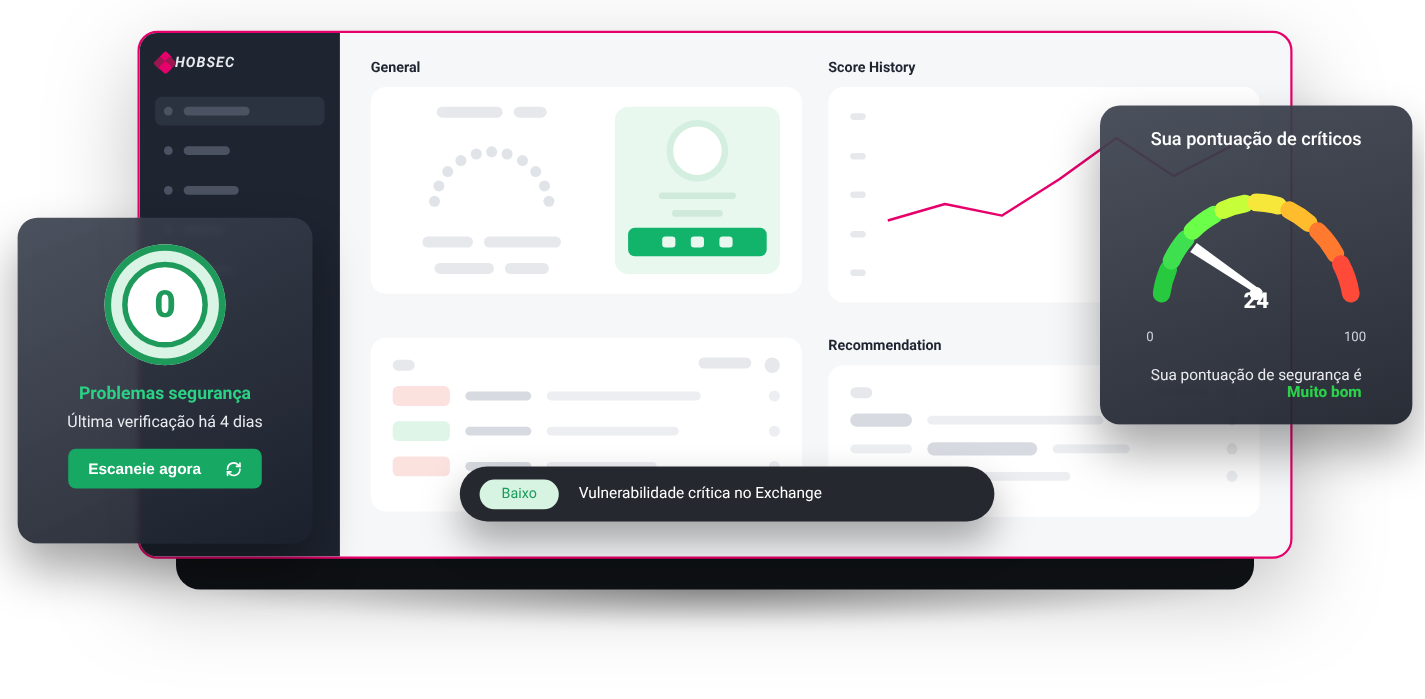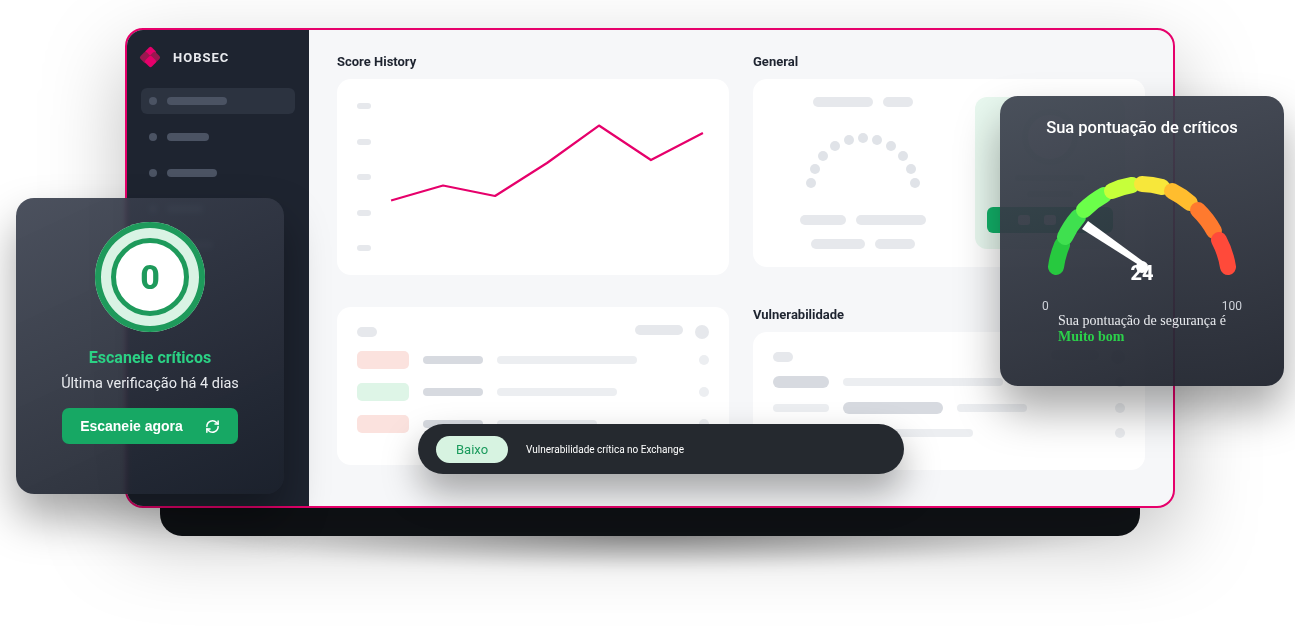--- a/index.html
+++ b/index.html
@@ -27,22 +27,23 @@
   }
 
   .sidebar {
     position: absolute;
     left: 0; top: 0; bottom: 0;
     width: 182px;
     background: #1e2430;
     padding: 18px 14px;
   }
   .brand {
-    display: flex; align-items: center; gap: 14px;
+    display: flex; align-items: center; gap: 0;
     margin-bottom: 22px;
+    font-style: italic;
   }
   .brand-icon {
     width: 18px; height: 18px;
     position: relative;
   }
   .brand-icon::before, .brand-icon::after {
     content: ""; position: absolute; width: 9px; height: 9px; border-radius: 2px;
   }
   .brand-icon::before { left: 4.5px; top: 0; background: #e6006b; transform: rotate(45deg); }
   .brand-icon::after  { left: 4.5px; top: 9px; background: #e6006b; transform: rotate(45deg); }
@@ -175,39 +176,39 @@
     display:flex; align-items:center;
     padding: 0 18px; gap: 18px;
     box-shadow: 0 18px 36px rgba(0,0,0,0.35);
     color:#fff;
   }
   .toast-badge {
     background:#d7f3e1; color:#1a9a5c;
     font-weight:400; font-size:13px;
     padding:6px 20px; border-radius:18px;
   }
-  .toast-text { font-size:10px; }
+  .toast-text { font-size:14px; }
 
   
   .float-score {
     position:absolute;
     left: 1000px; top: 96px;
     width: 284px; height: 290px;
     border-radius: 18px;
     background: linear-gradient(160deg, rgba(64,70,82,0.94), rgba(30,34,44,0.95));
     box-shadow: 0 24px 44px rgba(0,0,0,0.35);
     color:#fff;
     display:flex; flex-direction:column; align-items:center;
     padding: 22px 18px 18px;
   }
   .score-title { font-size:16.5px; font-weight:500; margin-bottom:18px; text-align:center; }
   .gauge2 { width: 220px; height: 130px; position:relative; margin-bottom:20px;}
   .gauge-labels { width: 200px; display:flex; justify-content:space-between; font-size:12px; color:#cfd3da; margin-top:-6px;}
   .gauge-mid { position:absolute; left:50%; transform:translateX(-50%); bottom:0; font-size:20px; font-weight:800;}
-  .score-sub { font-size:14px; color:#e9ebef; text-align:left;font-family:Liberation Serif, serif;}
+  .score-sub { font-size:14px; color:#e9ebef; margin-top:20px; text-align:right;}
   .score-good { color:#2bd14a; font-weight:800; }
 
   
   .device-shadow {
     position:absolute;
     left: 170px; top: 490px;
     width: 960px; height: 80px;
     border-radius: 40px;
     background: radial-gradient(ellipse at center, rgba(0,0,0,0.45), rgba(0,0,0,0) 70%);
     filter: blur(6px);
@@ -252,38 +253,20 @@
       <span class="nav-dot"></span>
       <span class="nav-bar" style="width:36px"></span>
     </div>
     <div class="nav-item">
       <span class="nav-dot"></span>
       <span class="nav-bar" style="width:46px"></span>
     </div>
   </aside>
 
   <main class="content">
-
-    <section>
-      <div class="section-title">Score History</div>
-      <div class="card">
-        <div class="chart-wrap">
-          <div class="y-ticks">
-            <div></div>
-              <div></div>
-              <div></div>
-              <div></div>
-              <div></div>
-          </div>
-          <svg class="chart" id="score-chart" viewBox="0 0 320 160" preserveAspectRatio="none">
-              <path d="M6 102.2 L57.333333333333336 87.4 L108.66666666666667 97.75999999999999 L160 65.2 L211.33333333333334 28.200000000000003 L262.6666666666667 62.239999999999995 L314 35.599999999999994 " fill="none" stroke="#e6006b" stroke-width="2.2" stroke-linejoin="round"></path>
-            </svg>
-        </div>
-      </div>
-    </section>
 
     <section>
       <div class="section-title">General</div>
       <div class="card">
         <div class="general-inner">
           <div class="gen-left">
             <div class="gen-hdr">
               <span class="pill" style="width:60px"></span>
               <span class="pill" style="width:30px"></span>
             </div>
@@ -321,20 +304,38 @@
               <span></span>
                 <span></span>
                 <span></span>
             </div>
           </div>
         </div>
       </div>
     </section>
 
     <section>
+      <div class="section-title">Score History</div>
+      <div class="card">
+        <div class="chart-wrap">
+          <div class="y-ticks">
+            <div></div>
+              <div></div>
+              <div></div>
+              <div></div>
+              <div></div>
+          </div>
+          <svg class="chart" id="score-chart" viewBox="0 0 320 160" preserveAspectRatio="none">
+              <path d="M6 102.2 L57.333333333333336 87.4 L108.66666666666667 97.75999999999999 L160 65.2 L211.33333333333334 28.200000000000003 L262.6666666666667 62.239999999999995 L314 35.599999999999994 " fill="none" stroke="#e6006b" stroke-width="2.2" stroke-linejoin="round"></path>
+            </svg>
+        </div>
+      </div>
+    </section>
+
+    <section>
       <div class="card">
         <div class="list-header">
           <span class="pill" style="width:20px"></span>
           <div style="display:flex; gap:12px;">
             <span class="pill" style="width:48px"></span>
             <span class="badge-dot"></span>
           </div>
         </div>
         <div class="row">
           <span class="tag red"></span>
@@ -351,21 +352,21 @@
         <div class="row">
           <span class="tag red"></span>
           <span class="line-a" style="width:60px"></span>
           <span class="line-b" style="width:100px"></span>
           <span class="r-dot"></span>
         </div>
       </div>
     </section>
 
     <section>
-      <div class="section-title">Vulnerabilidade</div>
+      <div class="section-title">Recommendation</div>
       <div class="card">
         <div class="list-header">
           <span class="pill" style="width:20px"></span>
           <div style="display:flex; gap:12px;">
             <span class="pill" style="width:48px"></span>
             <span class="badge-dot"></span>
           </div>
         </div>
         <div class="rec-row">
           <span class="rec-pill" style="width:56px"></span>
@@ -385,21 +386,21 @@
         </div>
       </div>
     </section>
   </main>
 </div>
 
 <div class="float-critical">
   <div class="ring">
     <div class="ring-inner">0</div>
   </div>
-  <div class="crit-title">Escaneie críticos</div>
+  <div class="crit-title">Problemas segurança</div>
   <div class="crit-sub">Última verificação há 4 dias</div>
   <button class="scan-btn">
     <span>Escaneie agora</span>
     <svg class="refresh-icn" viewBox="0 0 24 24" fill="none" stroke="#fff" stroke-width="2.4" stroke-linecap="round">
       <path d="M3 12a9 9 0 0 1 15.5-6.3L21 8"></path>
       <path d="M21 3v5h-5"></path>
       <path d="M21 12a9 9 0 0 1-15.5 6.3L3 16"></path>
       <path d="M3 21v-5h5"></path>
     </svg>
   </button>

